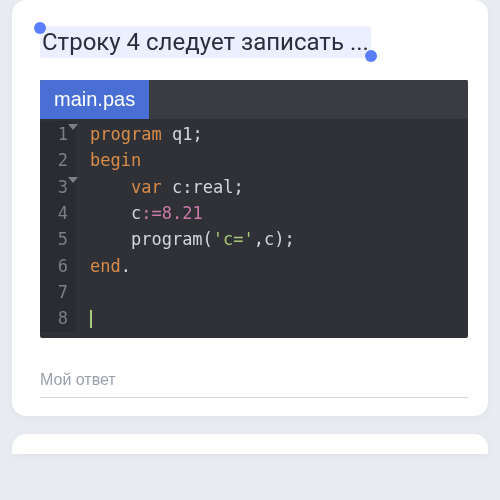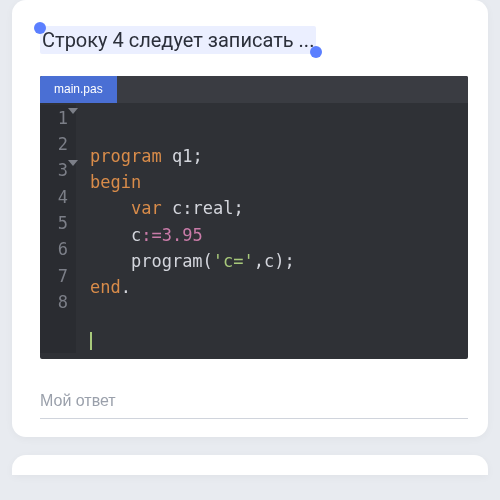--- a/index.html
+++ b/index.html
@@ -27,21 +27,21 @@
       margin: 0 12px;
       height: 20px;
       box-shadow: 0 2px 8px rgba(0,0,0,0.04);
     }
     .question-wrap {
       position: relative;
       display: inline-block;
       margin-bottom: 24px;
     }
     .question {
-      font-size: 20px;
+      font-size: 24px;
       color: #2b2f3a;
       padding: 2px 2px;
       background: rgba(120, 150, 255, 0.15);
       border-radius: 2px;
     }
     .sel-handle {
       position: absolute;
       width: 12px;
       height: 12px;
       background: #5b7fff;
@@ -59,21 +59,21 @@
       line-height: 1.55;
     }
     .tab-bar {
       display: flex;
       background: #3a3c42;
     }
     .tab {
       background: #4a6fd4;
       color: #fff;
       padding: 4px 14px;
-      font-size: 12px;
+      font-size: 20px;
       font-family: -apple-system, sans-serif;
     }
     .code-body {
       display: flex;
       padding: 2px 0 6px 0;
     }
     .gutter {
       background: #2a2c31;
       color: #7c7f88;
       text-align: right;
@@ -88,21 +88,20 @@
       top: 3px;
       width: 0; height: 0;
       border-left: 5px solid transparent;
       border-right: 5px solid transparent;
       border-top: 6px solid #7c7f88;
     }
     .lines {
       padding-left: 14px;
       flex: 1;
       color: #d4d6dd;
-      margin-top: 38px;
     }
     .lines .cl { display: block; white-space: pre; }
     .kw { color: #d98c4a; }
     .id { color: #d4d6dd; }
     .ty { color: #d4d6dd; }
     .op { color: #c97ba8; }
     .num { color: #c97ba8; }
     .str { color: #a8c97b; }
     .pun { color: #d4d6dd; }
     .cursor {
@@ -149,21 +148,21 @@
         <span class="ln">4</span>
         <span class="ln">5</span>
         <span class="ln">6</span>
         <span class="ln">7</span>
         <span class="ln">8</span>
       </div>
       <div class="lines">
         <span class="cl"><span class="kw">program</span> <span class="id">q1</span><span class="pun">;</span></span>
         <span class="cl"><span class="kw">begin</span></span>
         <span class="cl">    <span class="kw">var</span> <span class="id">c</span><span class="pun">:</span><span class="ty">real</span><span class="pun">;</span></span>
-        <span class="cl">    <span class="id">c</span><span class="op">:=</span><span class="num">3.95</span></span>
+        <span class="cl">    <span class="id">c</span><span class="op">:=</span><span class="num">8.21</span></span>
         <span class="cl">    <span class="id">program</span><span class="pun">(</span><span class="str">'c='</span><span class="pun">,</span><span class="id">c</span><span class="pun">)</span><span class="pun">;</span></span>
         <span class="cl"><span class="kw">end</span><span class="pun">.</span></span>
         <span class="cl"> </span>
         <span class="cl"><span class="cursor"></span></span>
       </div>
     </div>
   </div>
 
   <div class="answer-row">
     <input class="answer-input" type="text" placeholder="Мой ответ" style="">

